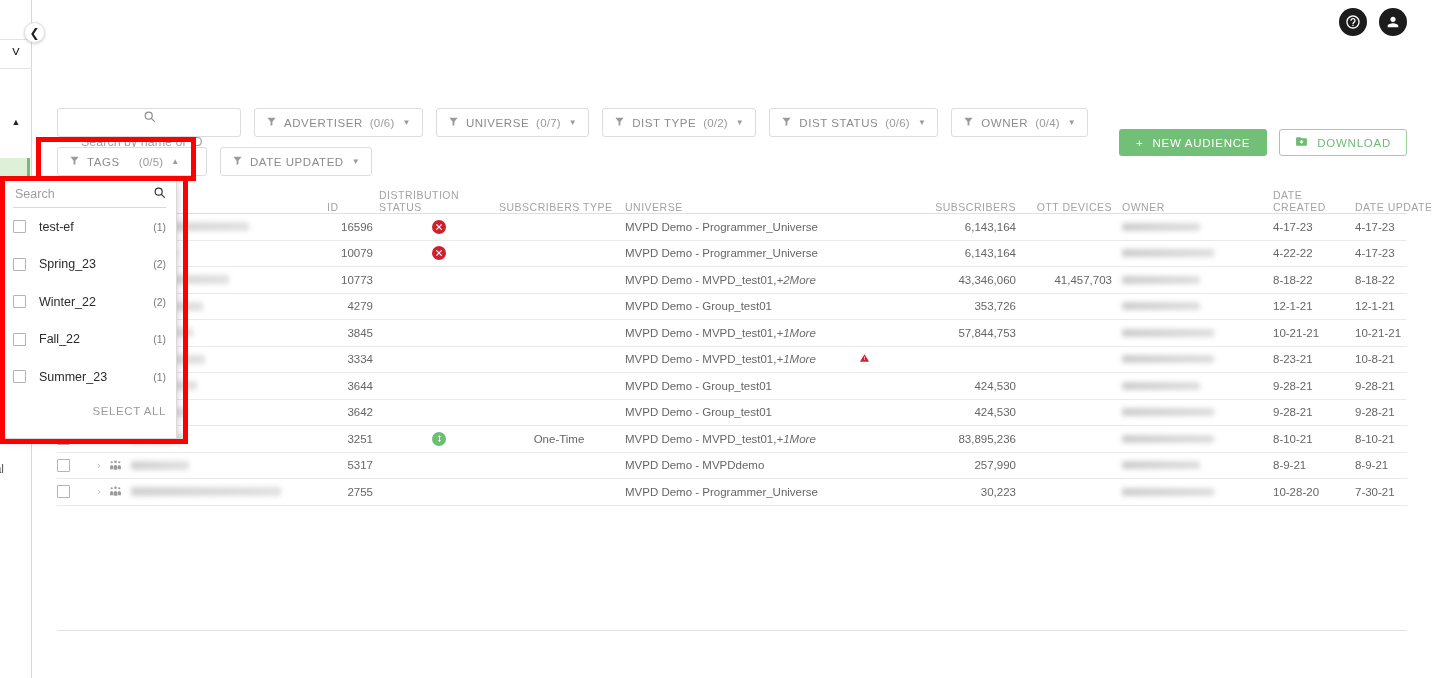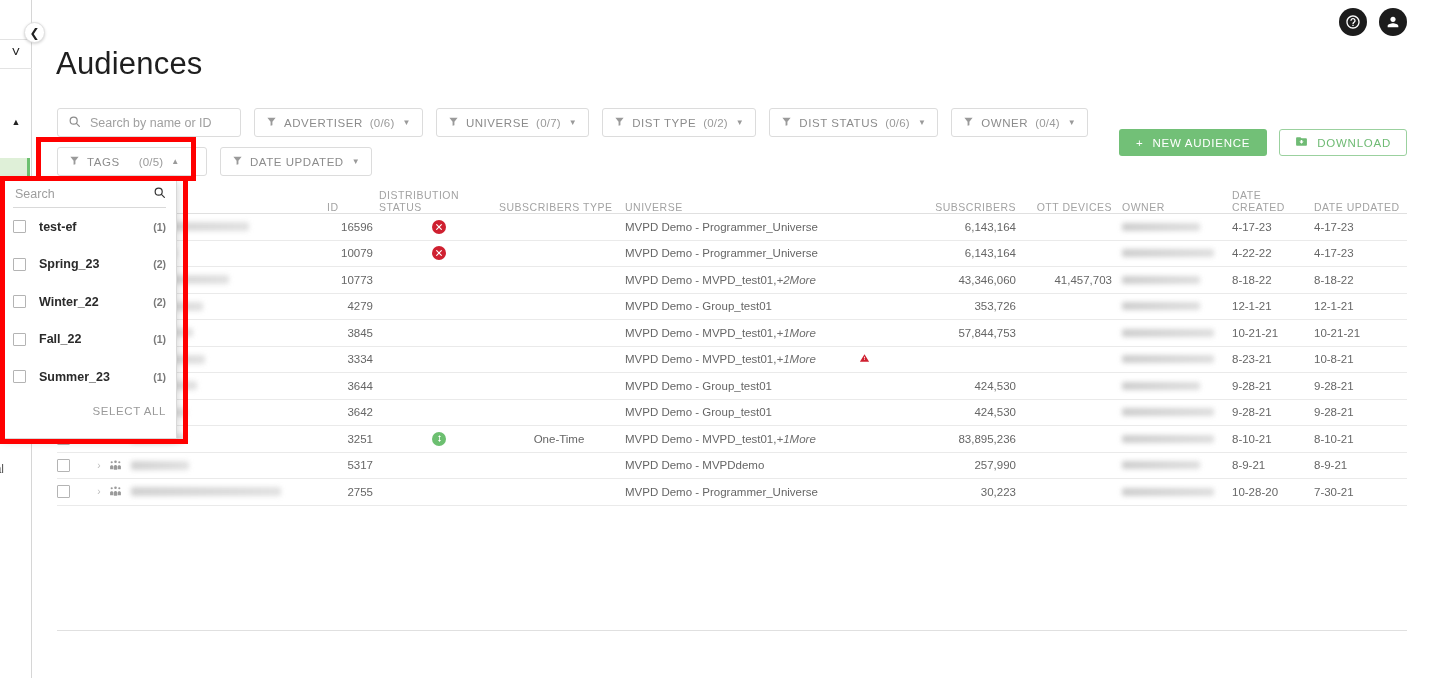--- a/index.html
+++ b/index.html
@@ -54,21 +54,21 @@
     display: flex; align-items: center; gap: 7px; padding: 0 11px;
     font-size: 11.5px; color: #8c8c8c; letter-spacing: .55px; cursor: pointer;
     white-space: nowrap;
   }
   .fbtn .cnt { color: #9a9a9a; letter-spacing: .2px; }
   .fbtn .caret { font-size: 8px; color: #9a9a9a; margin-left: 1px; }
   .funnel { flex: 0 0 auto; }
 
   .searchbox {
     width: 184px; height: 29px; border: 1px solid #dcdcdc; border-radius: 3px;
-    background: #fff; display: flex; align-items: center; gap: 7px; padding: 0 10px;
+    background: #fff; display: flex; align-items: center; gap: 7px; padding: 0 10px; flex-direction: column;
   }
   .searchbox input {
     border: 0; outline: 0; font-size: 12.5px; color: #8c8c8c; width: 140px;
     font-family: "Liberation Sans", sans-serif; background: transparent;
   }
   .searchbox input::placeholder { color: #a0a0a0; }
 
   
   .actions { position: absolute; right: 28px; top: 129px; display: flex; gap: 12px; }
   .btn-primary {
@@ -96,21 +96,21 @@
   .c-ico   { width: 22px; flex: 0 0 22px; display:flex; align-items:center; }
   .c-name  { width: 192px; flex: 0 0 192px; }
   .c-id    { width: 56px; flex: 0 0 56px; text-align: right; padding-right: 6px; }
   .c-dstat { width: 120px; flex: 0 0 120px; text-align: center; }
   .c-dtype { width: 120px; flex: 0 0 120px; text-align: center; }
   .c-univ  { width: 215px; flex: 0 0 215px; padding-left: 6px; }
   .c-warn  { width: 60px; flex: 0 0 60px; text-align: center; }
   .c-subs  { width: 122px; flex: 0 0 122px; text-align: right; }
   .c-ott   { width: 96px; flex: 0 0 96px; text-align: right; }
   .c-owner { width: 116px; flex: 0 0 116px; padding-left: 10px; }
-  .c-dc    { width: 82px; flex: 0 0 82px; padding-left: 4px; }
+  .c-dc    { width: 82px; flex: 0 0 82px; padding-left: 4px; margin-left: 41px; }
   .c-du    { width: 90px; flex: 0 0 90px; padding-left: 4px; }
 
   .thead .c-id    { text-align: left; padding-right: 0; padding-left: 4px; }
   .thead .c-dstat { text-align: left; }
   .thead .c-dtype { text-align: left; }
   .thead .c-univ  { text-align: left; }
   .thead .c-subs  { text-align: right; }
   .thead .c-ott   { text-align: right; }
 
   .cb { width: 13px; height: 13px; border: 1px solid #b4b4b4; border-radius: 1px;
@@ -144,21 +144,21 @@
     box-shadow: 0 2px 9px rgba(0,0,0,.20); z-index: 30;
     padding: 0 10px;
   }
   .tp-search { display: flex; align-items: center; justify-content: space-between;
                height: 27px; border-bottom: 1px solid #d9d9d9; }
   .tp-search input { border: 0; outline: 0; font-size: 12.5px; color: #ef4444;
                      width: 130px; font-family: "Liberation Sans", sans-serif;
                      background: transparent; }
   .tp-search input::placeholder { color: #9e9e9e; }
   .tp-item { display: flex; align-items: center; height: 37.5px; font-size: 12.5px;
-             color: #2a2a2a; cursor: pointer; font-weight: bold; }
+             color: #2a2a2a; cursor: pointer; }
   .tp-item .lbl { flex: 1; padding-left: 13px; }
   .tp-item .cnt { font-size: 10.5px; color: #7a7a7a; }
   .tp-all { text-align: right; font-size: 11.5px; color: #9a9a9a;
             letter-spacing: .6px; padding-top: 9px; cursor: pointer; }
 
   
   .hl { position: absolute; border: 5px solid #ff0000; z-index: 35; pointer-events: none; }
   .hl-tags  { left: 36px;  top: 137px; width: 160px; height: 44px; }
   .hl-panel { left: 0px;   top: 176px; width: 188px; height: 268px; }
 </style>
@@ -185,21 +185,20 @@
             <path d="M11 18h2v-2h-2v2zm1-16C6.48 2 2 6.48 2 12s4.48 10 10 10 10-4.48 10-10S17.52 2 12 2zm0 18c-4.41 0-8-3.59-8-8s3.59-8 8-8 8 3.59 8 8-3.59 8-8 8zm0-14c-2.21 0-4 1.79-4 4h2c0-1.1.9-2 2-2s2 .9 2 2c0 2-3 1.75-3 5h2c0-2.25 3-2.5 3-5 0-2.21-1.79-4-4-4z"></path>
           </svg>
       </div>
       <div class="round-icon">
         <svg width="16" height="16" viewBox="0 0 24 24" fill="#fff">
             <path d="M12 12c2.21 0 4-1.79 4-4s-1.79-4-4-4-4 1.79-4 4 1.79 4 4 4zm0 2c-2.67 0-8 1.34-8 4v2h16v-2c0-2.66-5.33-4-8-4z"></path>
           </svg>
       </div>
     </div>
 
-    <div class="page-title">Audiences</div>
 
     <div class="filters">
       <div class="searchbox">
         <span>
           <svg width="13" height="13" viewBox="0 0 24 24" fill="none" stroke="#8c8c8c" stroke-width="2.2">
             <circle cx="10.5" cy="10.5" r="6.5"></circle>
               <line x1="15.5" y1="15.5" x2="21" y2="21" stroke-linecap="round"></line>
           </svg>
         </span>
         <input type="text" placeholder="Search by name or ID" style="">

